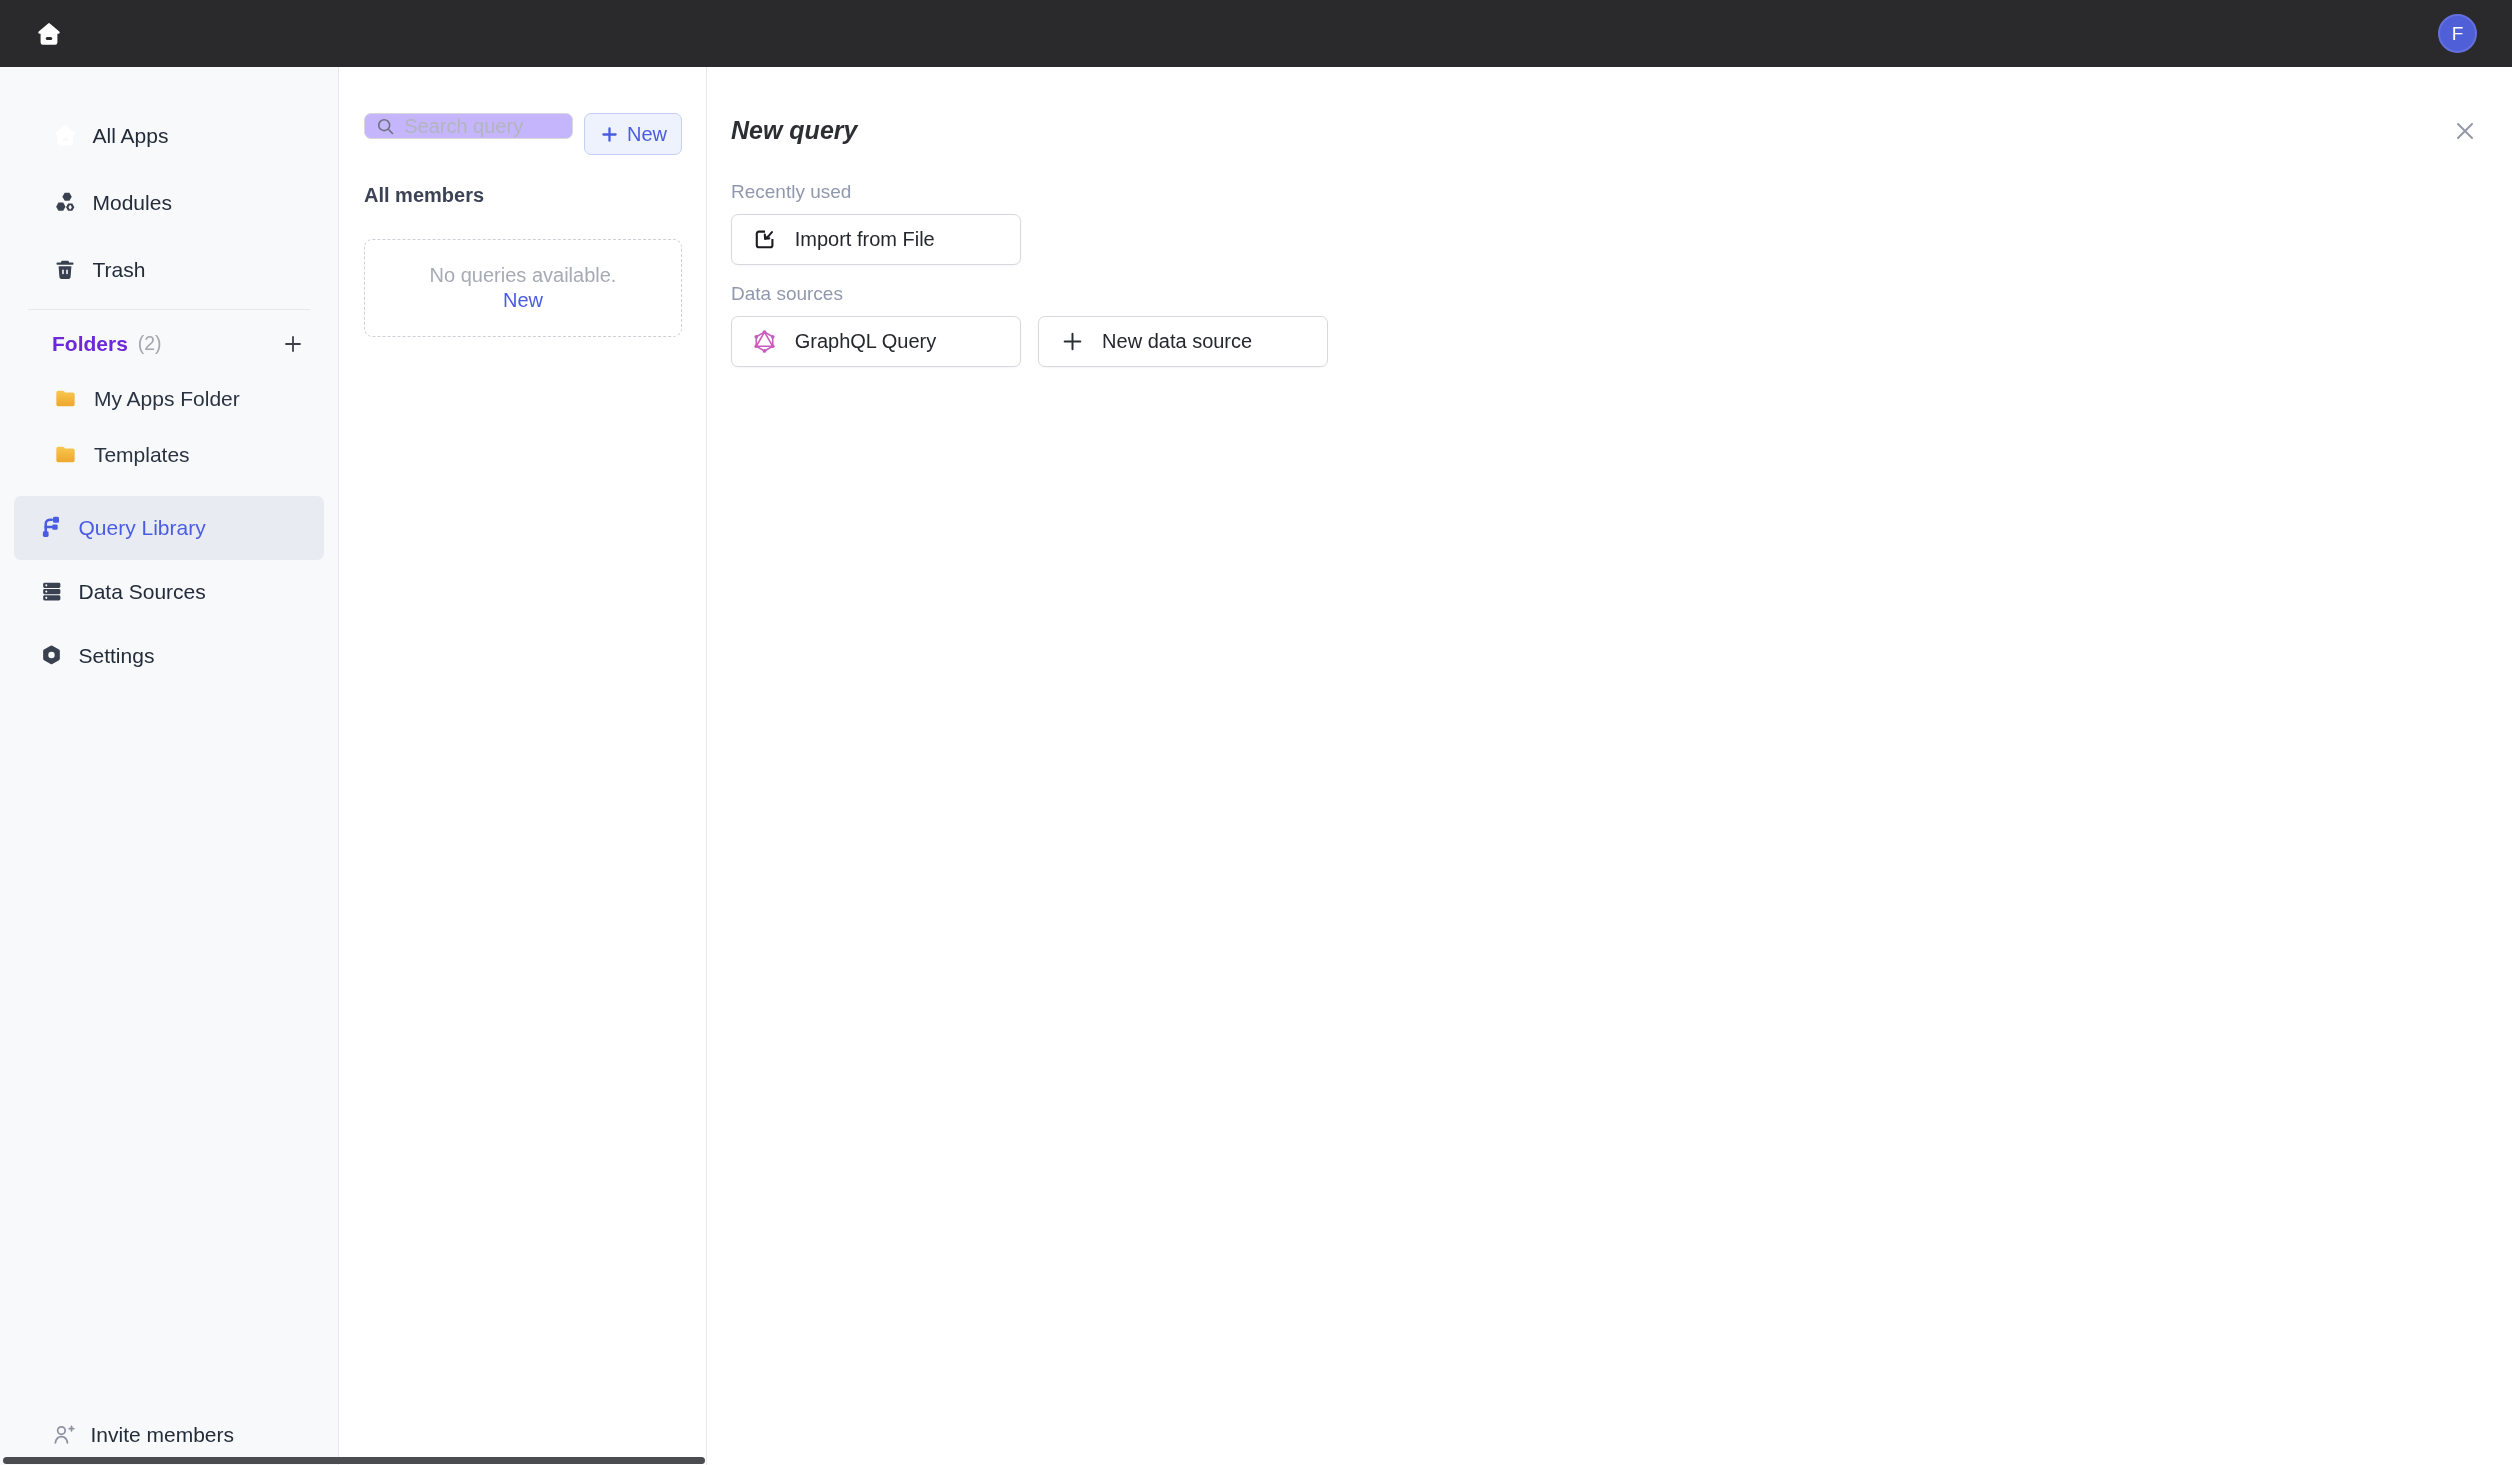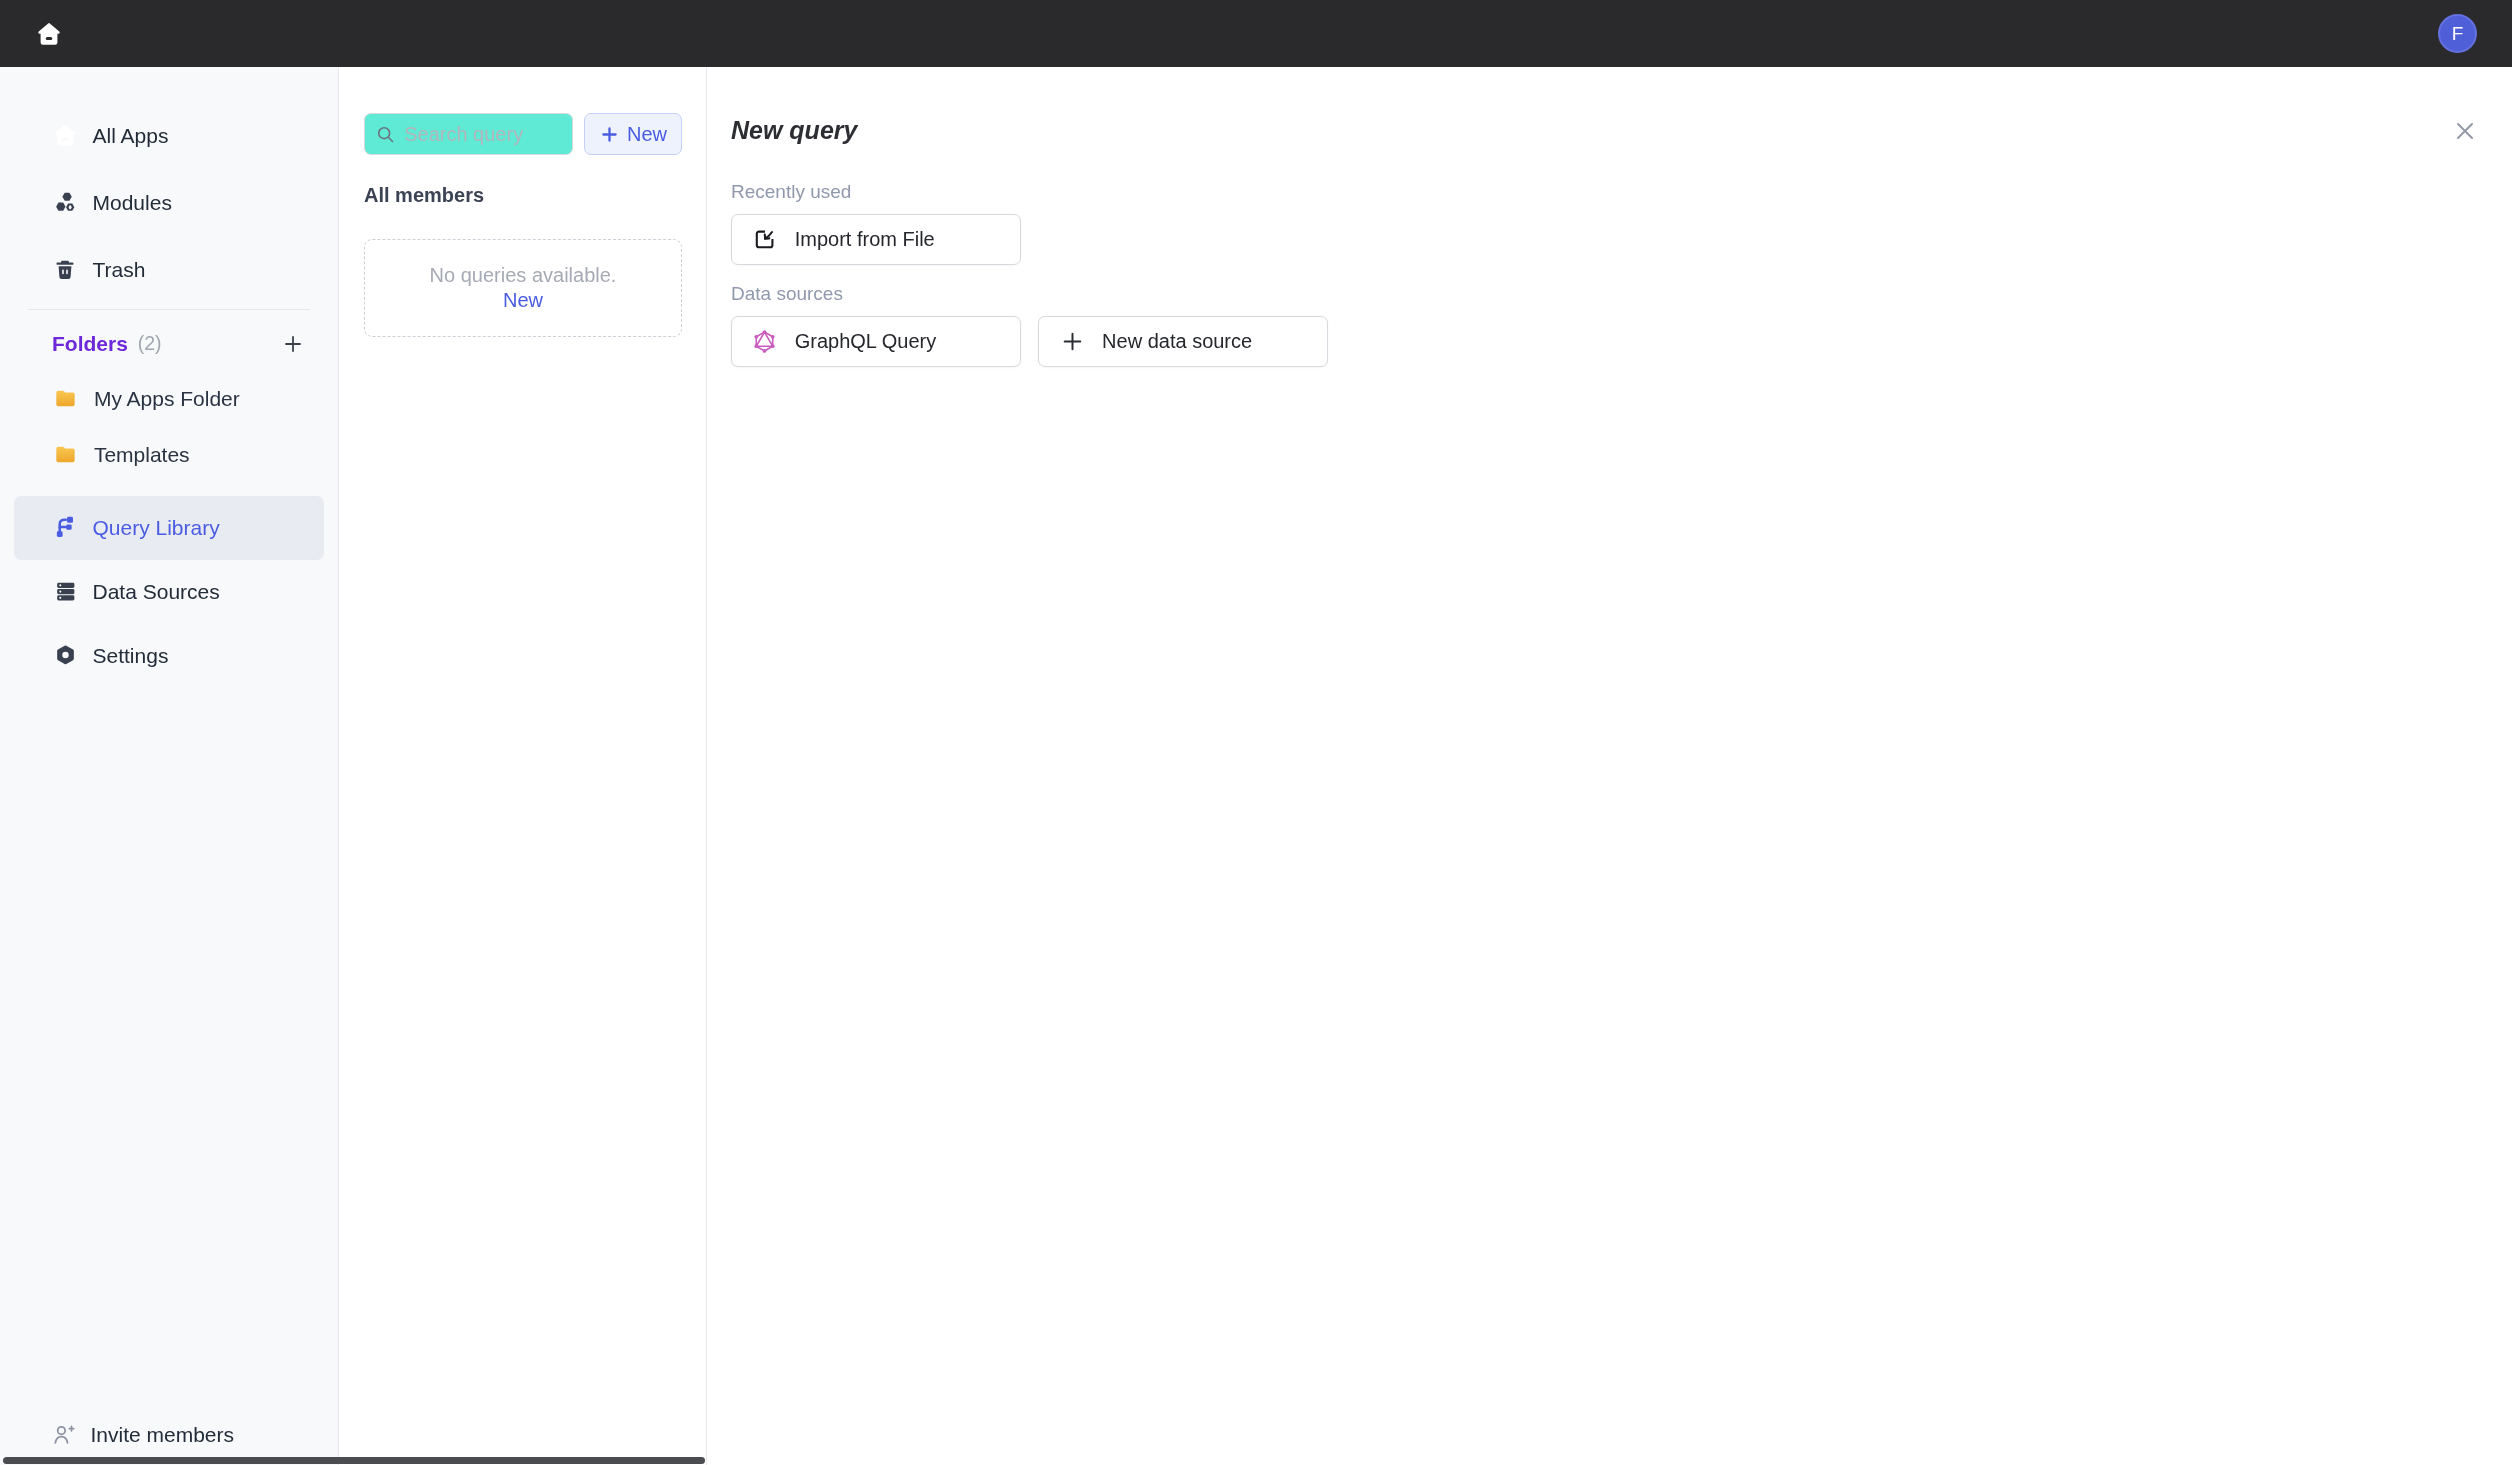--- a/index.html
+++ b/index.html
@@ -74,21 +74,21 @@
     font-size: 21px;
     color: #2a3342;
     cursor: pointer;
   }
   .nav2 { margin-top: 12.6px; }
   .nav2-item {
     height: 64px;
     margin: 0 14px;
     border-radius: 7px;
     display: flex; align-items: center;
-    padding-left: 38px;
+    padding-left: 24px;
     gap: 14px;
     font-size: 21px;
     font-weight: 500;
     color: #232c39;
     cursor: pointer;
   }
   .nav2-item.active { background: #e9ebf3; color: #4a5ce1; }
   .invite {
     margin-top: auto;
     margin-bottom: 17px;
@@ -112,27 +112,27 @@
     width: 368px;
     border-right: 1.4px solid #e8e8ec;
     background: #ffffff;
     padding: 46px 24px 0 25px;
     display: flex;
     flex-direction: column;
   }
   .search-row { display: flex; gap: 11px; }
   .search-box {
     flex: 1;
-    height: 42px;
+    height: 26px;
     border: 1.4px solid #d7d8dd;
     border-radius: 7px;
     display: flex; align-items: center;
     padding: 0 9.8px;
     gap: 8.4px;
-    background: #5eead4;
+    background: #c4b5fd;
   }
   .search-box input {
     border: none; outline: none;
     font-size: 20px;
     width: 100%;
     font-family: inherit;
     color: #3a4050;
     background: transparent;
   }
   .search-box input::placeholder { color: #b3b5bc; }

